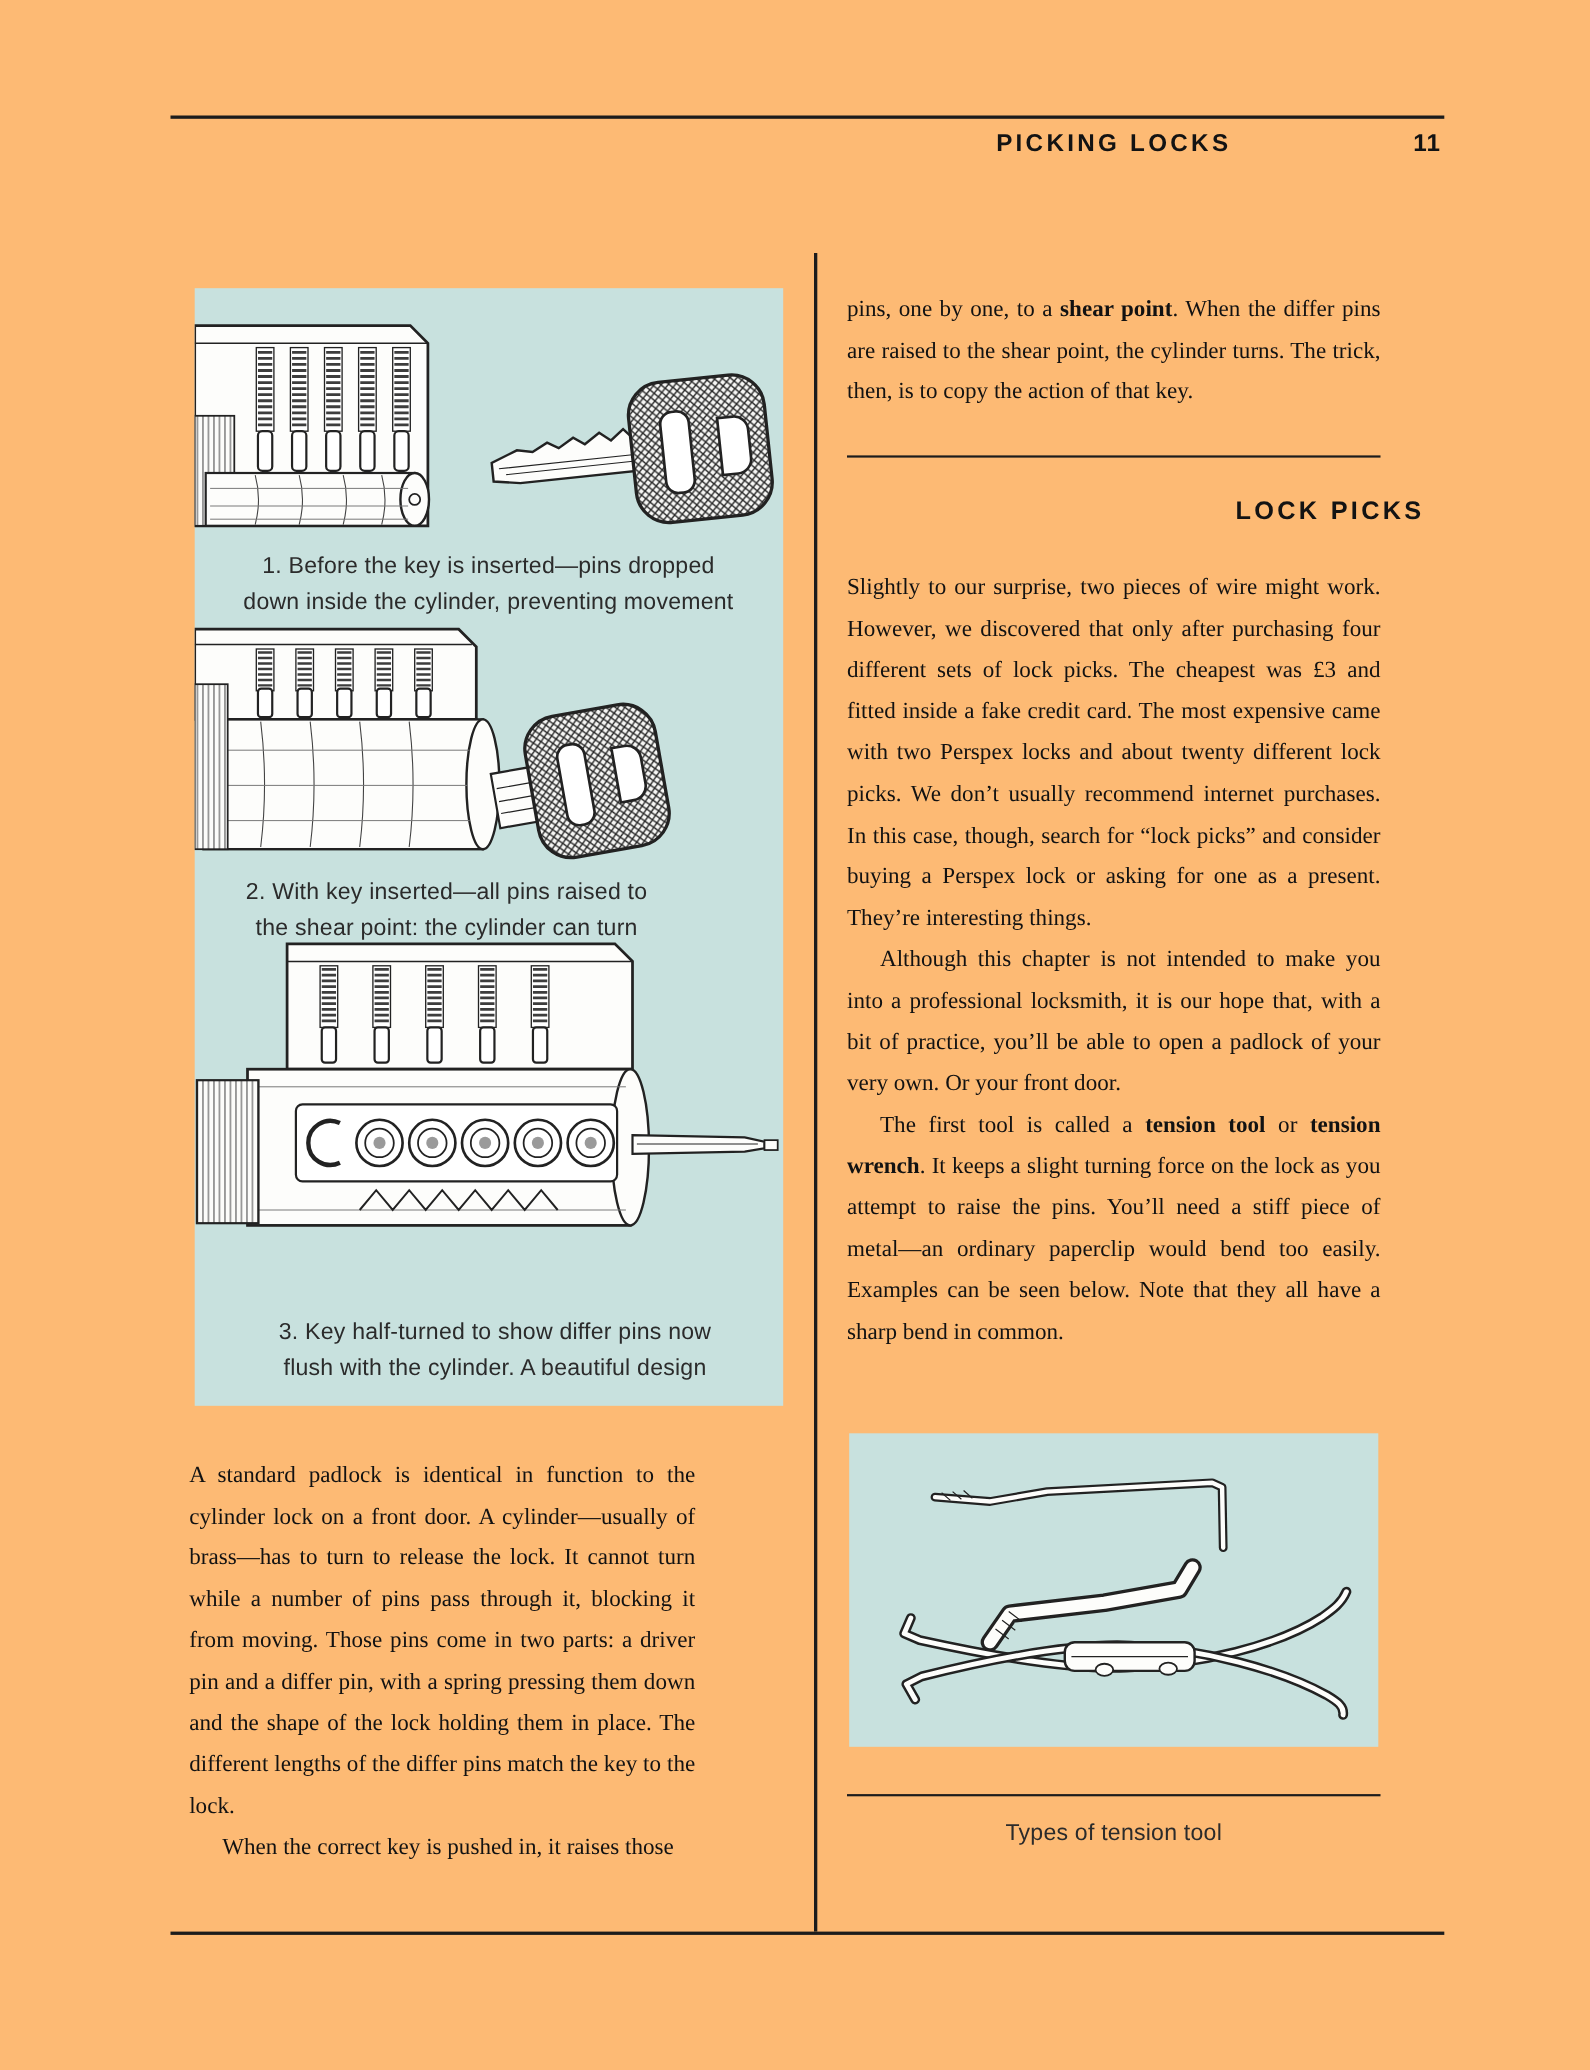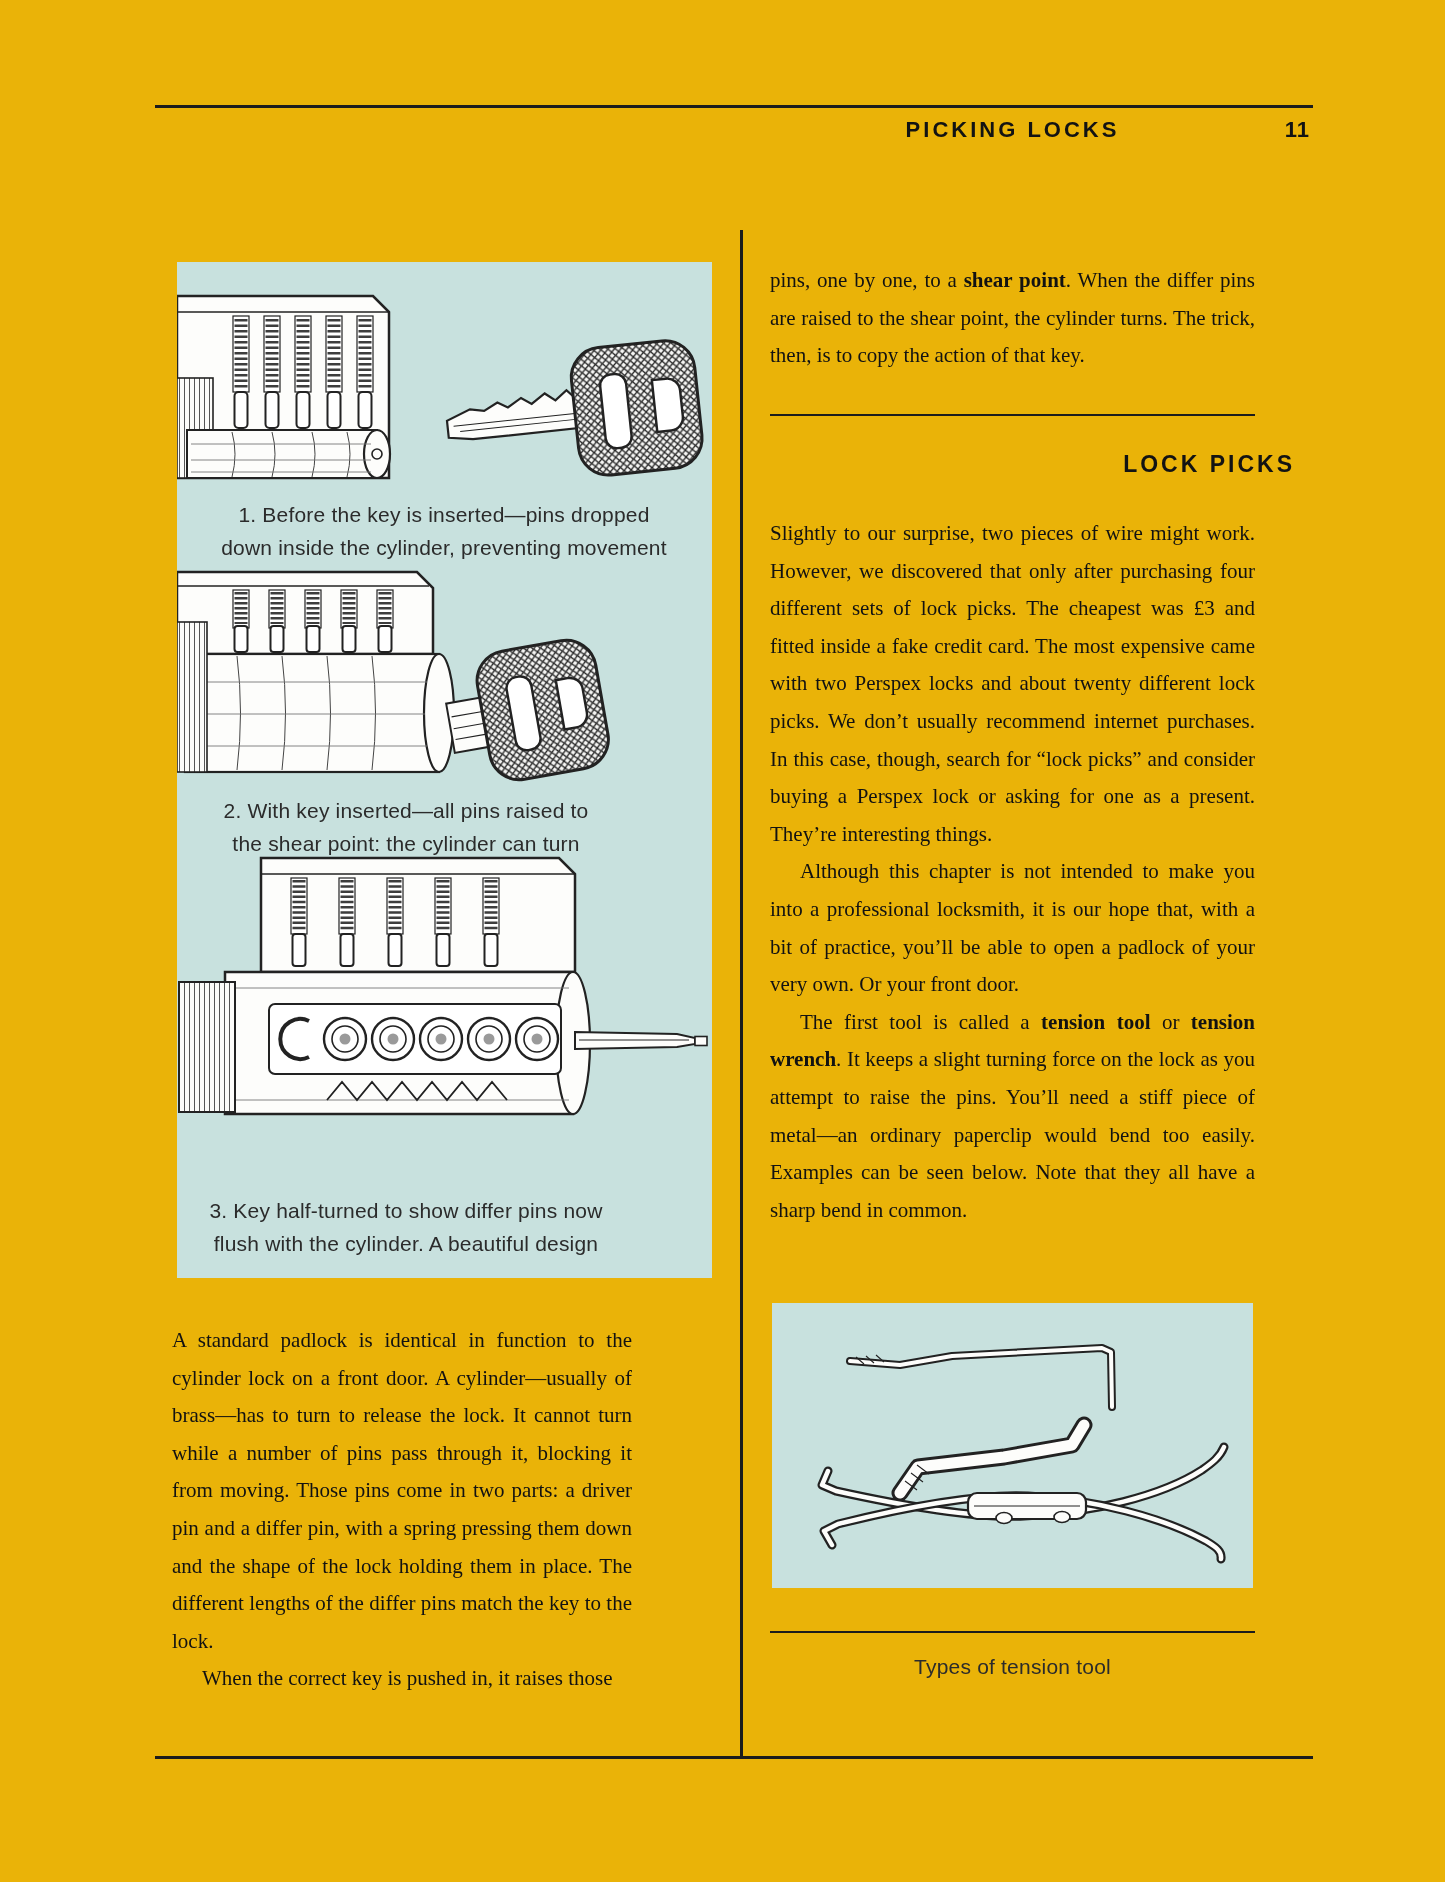--- a/index.html
+++ b/index.html
@@ -1,16 +1,16 @@
 <!DOCTYPE html>
 <html><head>
 <meta charset="utf-8">
 <style>
   html,body{margin:0;padding:0;background:#ffffff;}
-  .page{position:relative;width:1445px;height:1882px;background:#eab308;overflow:hidden;}
+  .page{position:relative;width:1445px;height:1882px;background:#fdba74;overflow:hidden;}
 
   .rule{position:absolute;background:#1c1c1c;}
   .top-rule{left:155px;top:105px;width:1158px;height:3px;}
   .bottom-rule{left:155px;top:1756px;width:1158px;height:3px;}
   .col-divider{left:740px;top:230px;width:3px;height:1526px;}
   .rc-rule1{left:770px;top:414px;width:485px;height:2px;}
   .rc-rule2{left:770px;top:1631px;width:485px;height:2px;}
 
   .running-head{position:absolute;left:770px;top:117px;width:485px;text-align:center;
     font:600 22px "Liberation Sans",sans-serif;letter-spacing:3px;color:#131313;}
@@ -20,21 +20,21 @@
   .panel{position:absolute;background:#c8e1de;}
   .panel-left{left:177px;top:262px;width:535px;height:1016px;}
   .panel-right{left:772px;top:1303px;width:481px;height:285px;}
   .panel svg{position:absolute;left:0;}
   #ill1{top:20px;} #ill2{top:300px;} #ill3{top:592px;} #tools{top:0px;}
 
   .fig-caption{position:absolute;font:500 21px "Liberation Sans",sans-serif;letter-spacing:.2px;
     color:#2b2b2b;line-height:33px;text-align:center;}
   .cap1{left:0;top:236px;width:458px;padding-left:38px;}
   .cap2{left:0;top:532px;width:458px;}
-  .cap3{left:0;top:932px;width:458px;}
+  .cap3{left:16px;top:932px;width:458px;padding-left:28px;}
   .cap-tension{left:770px;top:1650px;width:485px;}
 
   .body-text{position:absolute;font:21px/37.6px "Liberation Serif",serif;color:#121212;
     text-align:justify;}
   .body-text p{margin:0;padding:0;}
   .body-text p.indent{text-indent:30px;}
   .body-text b{font-weight:bold;}
   .left-body{left:172px;top:1322px;width:460px;}
   .rc-p1{left:770px;top:262px;width:485px;}
   .rc-main{left:770px;top:515px;width:485px;}

